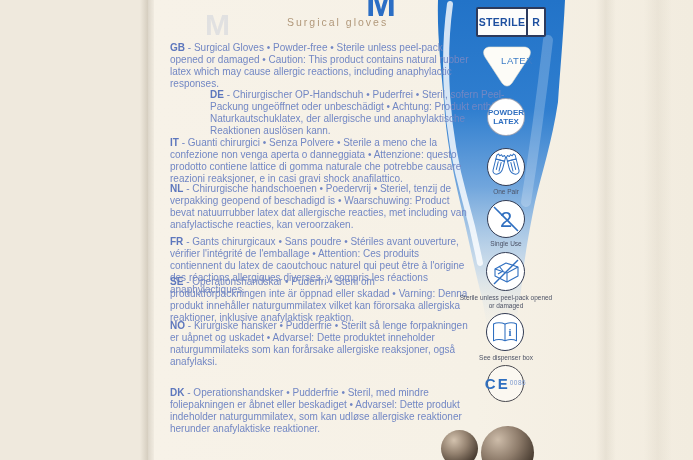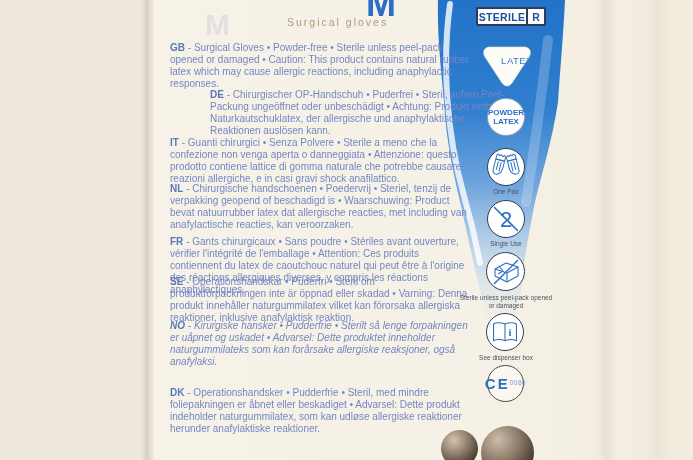--- a/index.html
+++ b/index.html
@@ -17,25 +17,25 @@
   .size-letter{position:absolute;left:366px;top:-17px;font-size:36px;font-weight:700;color:#2b6ec5;}
   .watermark-m{position:absolute;left:205px;top:8px;font-size:30px;font-weight:700;
     color:rgba(110,135,195,.16);transform:scaleX(-1);filter:blur(.6px);}
   .product-title{position:absolute;left:287px;top:16px;font-size:10.5px;letter-spacing:2px;color:#b1987a;}
 
   
   .lang{position:absolute;left:170px;width:300px;font-size:10px;line-height:12px;
     color:#7287c4;margin:0;}
   .lang b{font-weight:700;color:#5d77bd;}
   .lang.p0{top:42px;} .lang.p1{top:89px;margin-left:40px;} .lang.p2{top:137px;} .lang.p3{top:183px;}
-  .lang.p4{top:236px;} .lang.p5{top:276px;} .lang.p6{top:320px;font-style:italic;} .lang.p7{top:353px;} .lang.p8{top:387px;}
+  .lang.p4{top:236px;} .lang.p5{top:276px;} .lang.p6{top:320px;} .lang.p7{top:353px;} .lang.p8{top:387px;}
 
   
   .band{position:absolute;left:425px;top:0;}
-  .badge{position:absolute;left:476px;top:7px;width:70px;height:19px;background:#fdfdfb;
+  .badge{position:absolute;left:476px;top:7px;width:70px;height:30px;background:#fdfdfb;
     border:2px solid #2c3a5c;border-radius:2px;display:flex;align-items:stretch;box-sizing:border-box;}
   .badge .lbl{flex:1;display:flex;align-items:center;justify-content:center;
     font-size:10.5px;font-weight:700;color:#1d4f9f;letter-spacing:.3px;}
   .badge .r{width:16px;border-left:2px solid #2c3a5c;display:flex;align-items:center;justify-content:center;
     font-size:10.5px;font-weight:700;color:#1d4f9f;}
   .latex{position:absolute;left:481px;top:44px;}
   .latex .txt{position:absolute;left:0;top:11px;width:52px;text-align:right;
     font-size:9.5px;color:#3c7cc6;letter-spacing:.5px;}
   .sym{position:absolute;border-radius:50%;background:#ffffff;box-sizing:border-box;
     display:flex;align-items:center;justify-content:center;}
@@ -84,21 +84,21 @@
     <path d="M25 4 C17 62 21 132 39 196 C45 217 51 242 55 263" fill="none" stroke="#ffffff" stroke-opacity="0.8" stroke-width="6" stroke-linecap="round"></path>
     <path d="M123 40 C117 92 109 152 101 202" fill="none" stroke="#ffffff" stroke-opacity="0.22" stroke-width="10" stroke-linecap="round"></path>
   </svg>
 
   <div class="watermark-m">M</div>
   <div class="size-letter">M</div>
   <div class="product-title">Surgical gloves</div>
 
   <p class="lang p0"><b>GB</b> <span>-</span> <span>Surgical Gloves • Powder-free • Sterile unless peel-pack opened or damaged • Caution: This product contains natural rubber latex which may cause allergic reactions, including anaphylactic responses.</span></p>
   <p class="lang p1"><b>DE</b> <span>-</span> <span>Chirurgischer OP-Handschuh • Puderfrei • Steril, sofern Peel-Packung ungeöffnet oder unbeschädigt • Achtung: Produkt enthält Naturkautschuklatex, der allergische und anaphylaktische Reaktionen auslösen kann.</span></p>
-  <p class="lang p2"><b>IT</b> <span>-</span> <span>Guanti chirurgici • Senza Polvere • Sterile a meno che la confezione non venga aperta o danneggiata • Attenzione: questo prodotto contiene lattice di gomma naturale che potrebbe causare reazioni allergiche, e in casi gravi shock anafilattico.</span></p>
+  <p class="lang p2"><b>IT</b> <span>-</span> <span>Guanti chirurgici • Senza Polvere • Sterile a meno che la confezione non venga aperta o danneggiata • Attenzione: questo prodotto contiene lattice di gomma naturale che potrebbe causare reazioni reaksjoner, e in casi gravi shock anafilattico.</span></p>
   <p class="lang p3"><b>NL</b> <span>-</span> <span>Chirurgische handschoenen • Poedervrij • Steriel, tenzij de verpakking geopend of beschadigd is • Waarschuwing: Product bevat natuurrubber latex dat allergische reacties, met including van anafylactische reacties, kan veroorzaken.</span></p>
   <p class="lang p4"><b>FR</b> <span>-</span> <span>Gants chirurgicaux • Sans poudre • Stériles avant ouverture, vérifier l'intégrité de l'emballage • Attention: Ces produits contiennent du latex de caoutchouc naturel qui peut être à l'origine des réactions allergiques diverses, y compris les réactions anaphylactiques.</span></p>
   <p class="lang p5"><b>SE</b> <span>-</span> <span>Operationshandskar • Puderfri • Steril om produktförpackningen inte är öppnad eller skadad • Varning: Denna produkt innehåller naturgummilatex vilket kan förorsaka allergiska reaktioner, inklusive anafylaktisk reaktion.</span></p>
   <p class="lang p6"><b>NO</b> <span>-</span> <span>Kirurgiske hansker • Pudderfrie • Sterilt så lenge forpakningen er uåpnet og uskadet • Advarsel: Dette produktet inneholder naturgummilateks som kan forårsake allergiske reaksjoner, også anafylaksi.</span></p>
   <p class="lang p8"><b>DK</b> <span>-</span> <span>Operationshandsker • Pudderfrie • Steril, med mindre foliepakningen er åbnet eller beskadiget • Advarsel: Dette produkt indeholder naturgummilatex, som kan udløse allergiske reaktioner herunder anafylaktiske reaktioner.</span></p>
 
   <div class="badge">
     <div class="lbl">STERILE</div>
     <div class="r">R</div>
   </div>

